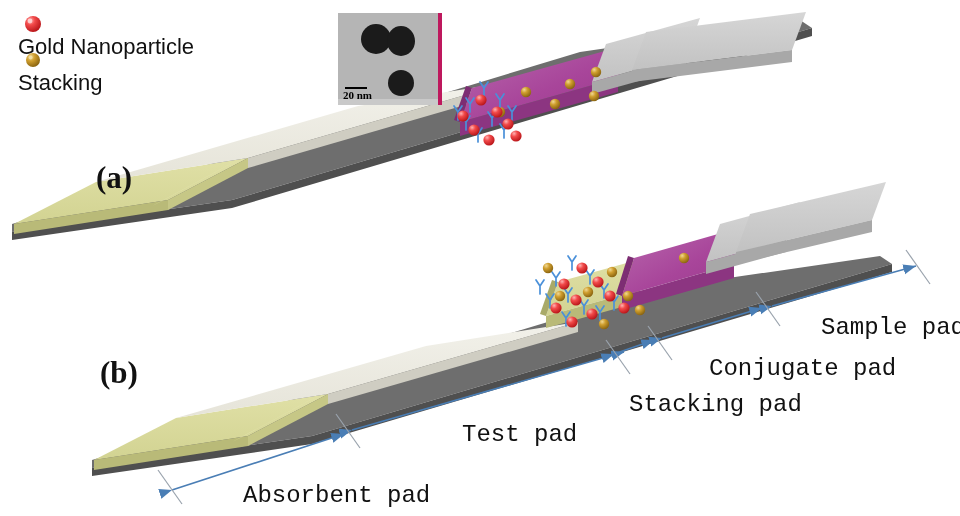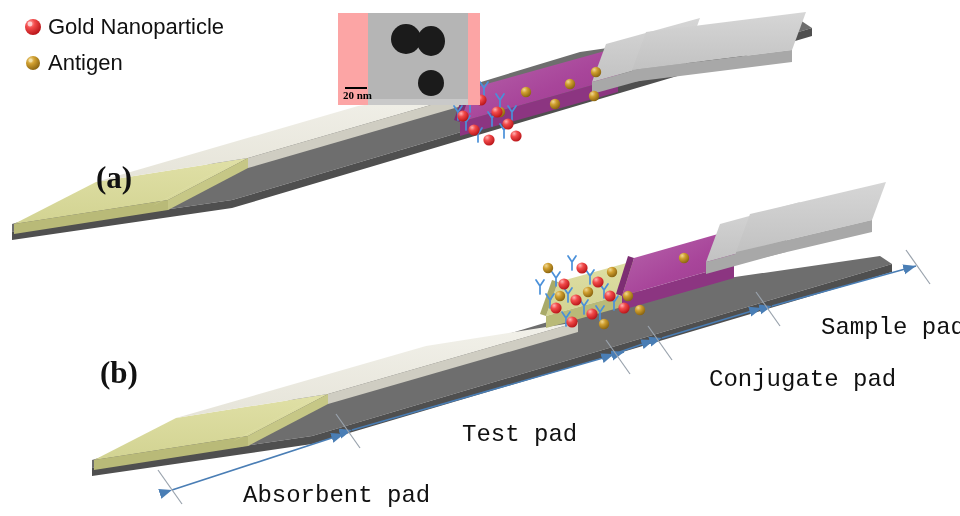--- a/index.html
+++ b/index.html
@@ -1,29 +1,29 @@
 <!DOCTYPE html>
 <html><head>
 <meta charset="utf-8">
 <title>Lateral Flow Strip Diagram</title>
 <style>
   html,body{margin:0;padding:0;background:#ffffff;}
   body{width:960px;height:516px;overflow:hidden;font-family:"Liberation Sans",sans-serif;}
   #stage{position:relative;width:960px;height:516px;background:#fff;}
   #art{position:absolute;left:0;top:0;}
 
-  .legend-row{position:absolute;display:flex;align-items:center;}
+  .legend-row{position:absolute;display:flex;flex-direction:column;}
   .legend-label{font-family:"Liberation Sans",sans-serif;font-size:22px;color:#111;white-space:nowrap;}
   .legend-glyph{width:30px;display:flex;align-items:center;justify-content:center;}
 
   .panel-lab{position:absolute;font-family:"Liberation Serif",serif;font-weight:bold;font-size:31px;color:#111;}
 
   .dim-lab{position:absolute;font-family:Liberation Mono, monospace;font-size:24px;color:#111;white-space:nowrap;}
 
-  .tem{position:absolute;left:338px;top:13px;width:112px;height:92px;overflow:hidden;background:#fca5a5;padding-left:30px;}
+  .tem{position:absolute;left:338px;top:13px;width:104px;height:92px;overflow:hidden;background:#be185d;}
   .tem-scale{position:absolute;left:5px;bottom:4px;color:#000;font-family:"Liberation Serif",serif;font-weight:bold;font-size:11px;line-height:1;}
   .tem-bar{width:22px;height:2px;background:#000;margin:0 0 1px 2px;}
 </style>
 </head>
 <body>
 
 <div id="stage">
 
   <svg id="art" width="960" height="516" viewBox="0 0 960 516">
     <defs>
@@ -248,25 +248,26 @@
     <span class="legend-label">Gold Nanoparticle</span>
   </div>
 
   <div class="legend-row" style="left:18px;top:50px;">
     <span class="legend-glyph">
       <svg width="20" height="20" viewBox="0 0 20 20">
           <circle cx="10" cy="10" r="7" fill="url(#ag)"></circle>
           <circle cx="7.6" cy="7.6" r="2" fill="#f4e4ae" opacity="0.8"></circle>
         </svg>
     </span>
-    <span class="legend-label">Antigen</span>
+    <span class="legend-label">Stacking</span>
   </div>
 
 
   <div class="panel-lab" style="left:96px;top:160px;">(a)</div>
   <div class="panel-lab" style="left:100px;top:355px;">(b)</div>
 
   <div class="dim-lab" style="left:462px;top:421px;">Test pad</div>
   <div class="dim-lab" style="left:243px;top:482px;">Absorbent pad</div>
-  <div class="dim-lab" style="left:709px;top:366px;">Conjugate pad</div>
+  <div class="dim-lab" style="left:629px;top:391px;">Stacking pad</div>
+  <div class="dim-lab" style="left:709px;top:355px;">Conjugate pad</div>
   <div class="dim-lab" style="left:821px;top:314px;">Sample pad</div>
 
 </div>
 
 </body></html>

